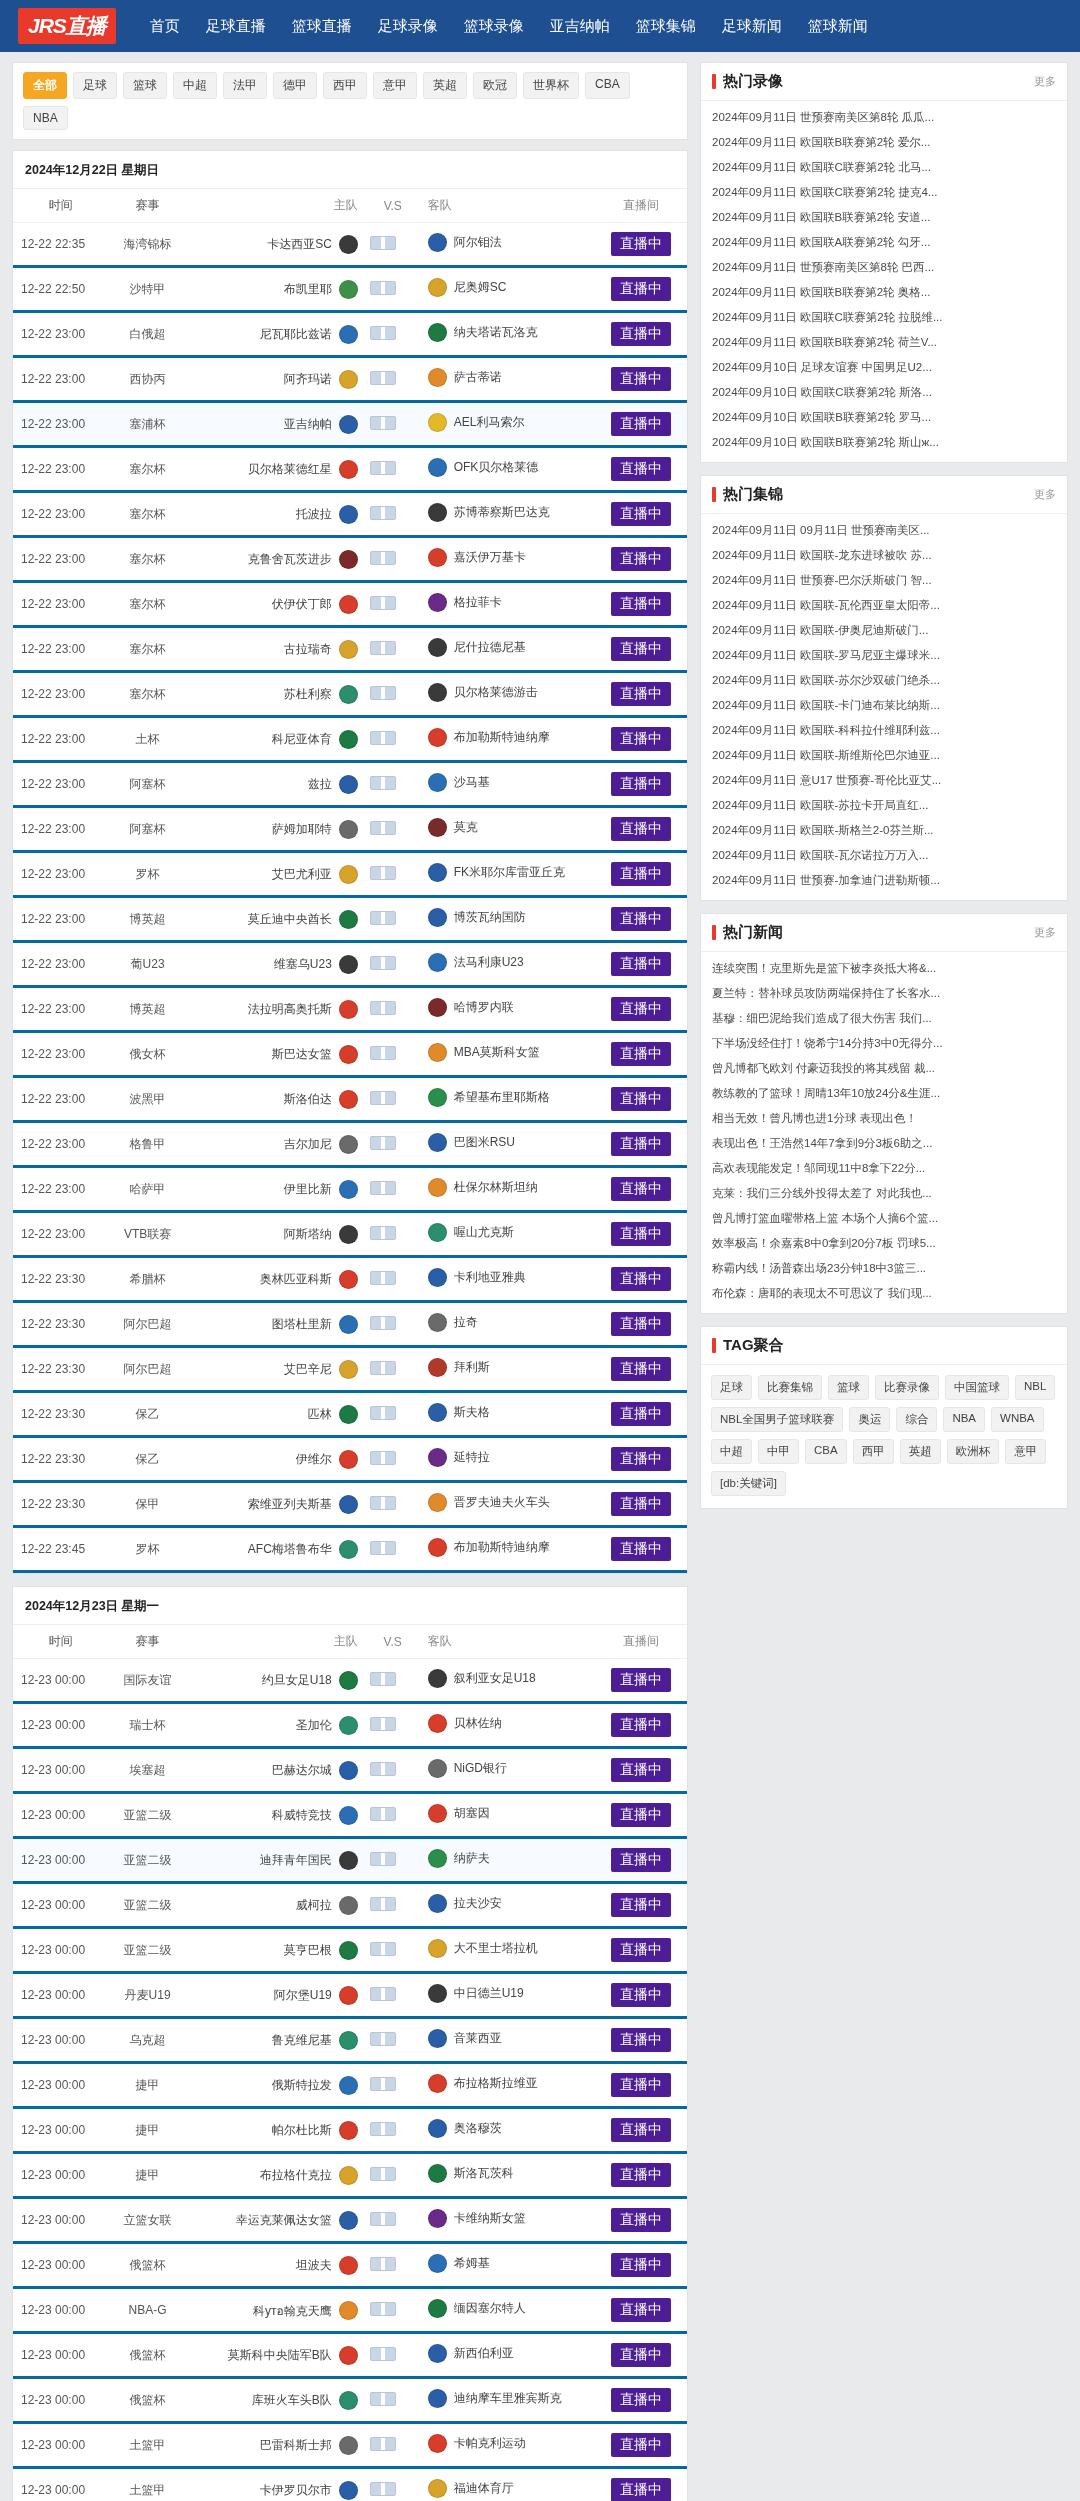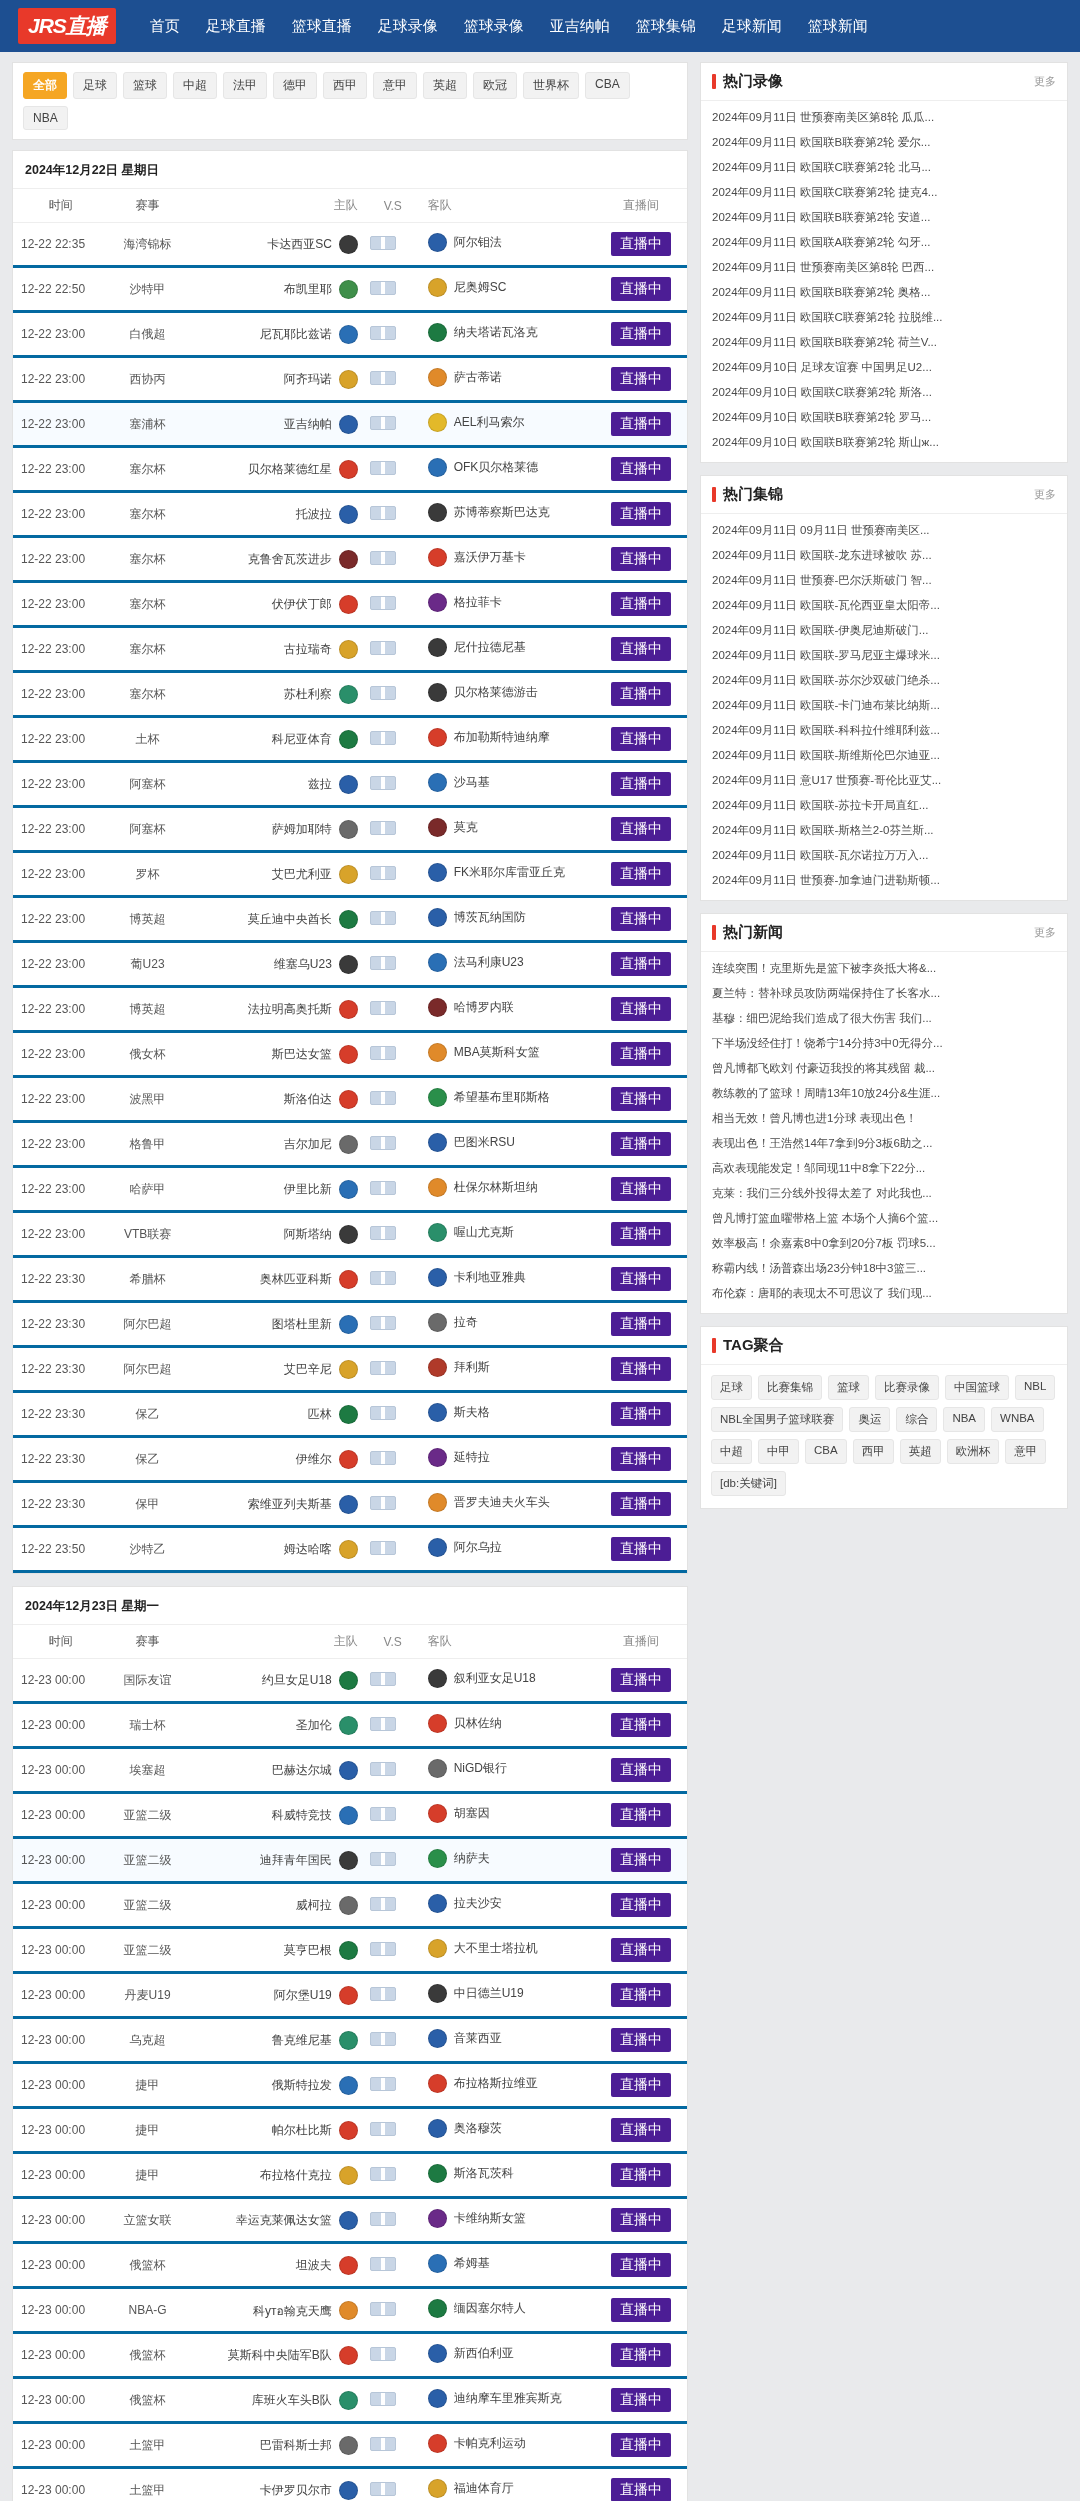--- a/index.html
+++ b/index.html
@@ -615,30 +615,30 @@
                     <span class="badge" style="background: rgb(42, 95, 168);"></span>
                   </span></td>
                 <td class="c-vs"><span class="vsicon"></span></td>
                 <td class="c-away"><span class="team">
                     <span class="badge" style="background: rgb(224, 138, 42);"></span>
                     <span>晋罗夫迪夫火车头</span>
                   </span></td>
                 <td class="c-live"><span class="livebtn">直播中</span></td>
               </tr>
               <tr>
-                <td class="c-time">12-22 23:50</td>
-                <td class="c-league">沙特乙</td>
-                <td class="c-home"><span class="team">
-                    <span>姆达哈喀</span>
-                    <span class="badge" style="background: rgb(216, 163, 42);"></span>
-                  </span></td>
-                <td class="c-vs"><span class="vsicon"></span></td>
-                <td class="c-away"><span class="team">
-                    <span class="badge" style="background: rgb(42, 95, 168);"></span>
-                    <span>阿尔乌拉</span>
+                <td class="c-time">12-22 23:45</td>
+                <td class="c-league">罗杯</td>
+                <td class="c-home"><span class="team">
+                    <span>AFC梅塔鲁布华</span>
+                    <span class="badge" style="background: rgb(42, 143, 106);"></span>
+                  </span></td>
+                <td class="c-vs"><span class="vsicon"></span></td>
+                <td class="c-away"><span class="team">
+                    <span class="badge" style="background: rgb(214, 61, 42);"></span>
+                    <span>布加勒斯特迪纳摩</span>
                   </span></td>
                 <td class="c-live"><span class="livebtn">直播中</span></td>
               </tr>
             </tbody>
           </table>
         </div>
         <div class="card">
           <div class="daytitle">2024年12月23日 星期一</div>
           <table>
             <thead>

